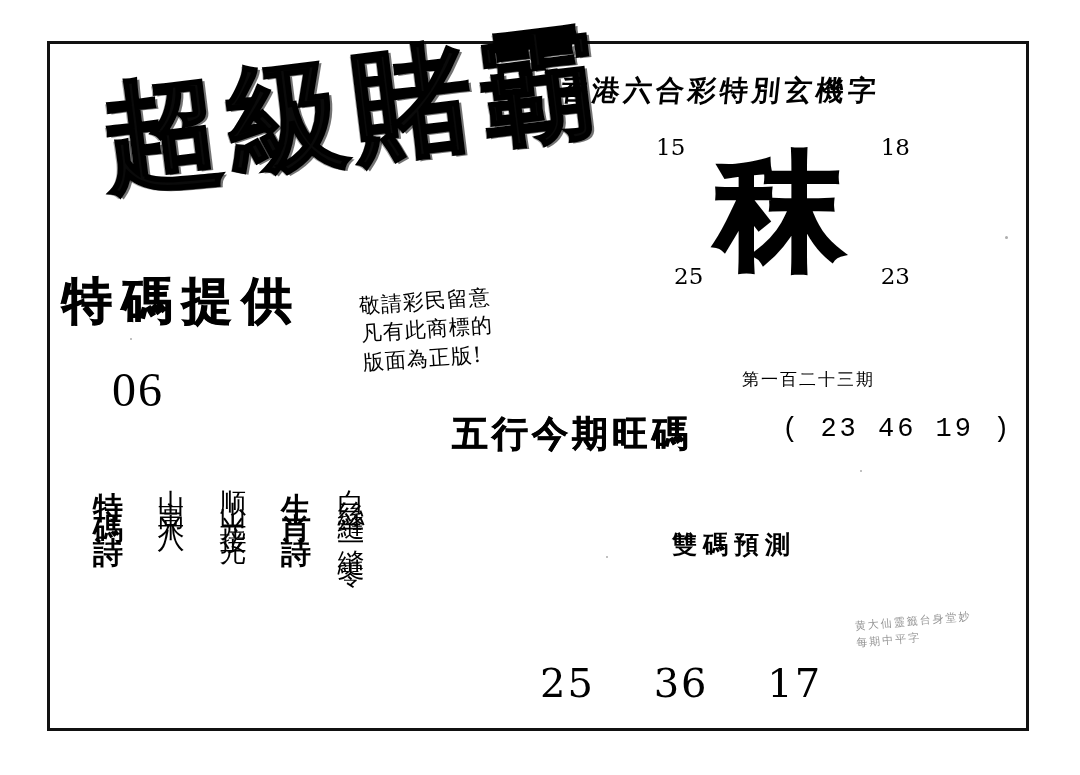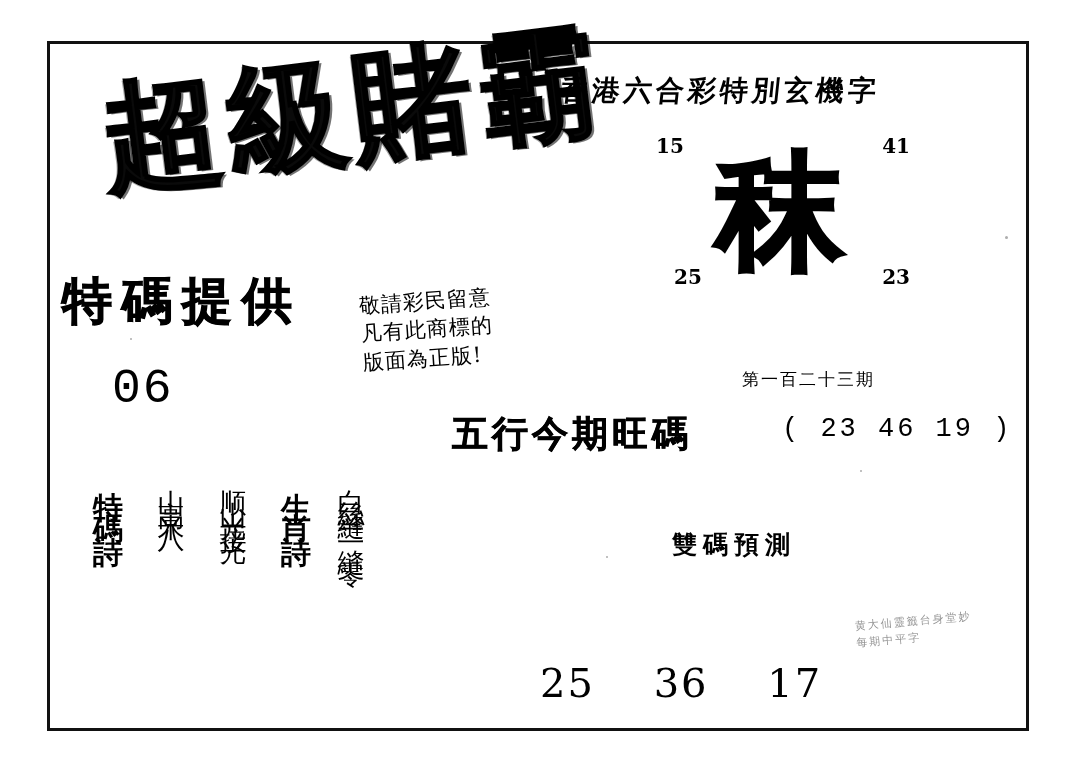--- a/index.html
+++ b/index.html
@@ -64,21 +64,21 @@
     font-size: 50px;
     letter-spacing: 10px;
     white-space: nowrap;
     -webkit-text-stroke: 1px #000;
   }
 
   .lucky-number {
     position: absolute;
     left: 112px;
     top: 362px;
-    font-family: Liberation Mono, monospace;
+    font-family: Liberation Serif, serif;
     font-size: 48px;
     letter-spacing: 2px;
   }
 
   
   .header-right {
     position: absolute;
     left: 560px;
     top: 72px;
     font-family: "DejaVu Serif", serif;
@@ -104,22 +104,21 @@
     transform: translate(-50%, -50%);
     font-family: "DejaVu Serif", serif;
     font-weight: bold;
     font-size: 128px;
     line-height: 1;
     -webkit-text-stroke: 3px #000;
   }
   .corner-num {
     position: absolute;
     font-family: "DejaVu Serif", serif;
-    font-size: 20px;
-    font-weight: bold;
+    font-size: 23px;
   }
   .corner-tl { left: 16px;  top: 6px; }
   .corner-tr { right: 10px; top: 6px; }
   .corner-bl { left: 34px;  bottom: 4px; }
   .corner-br { right: 10px; bottom: 4px; }
 
   .issue-label {
     position: absolute;
     left: 742px;
     top: 336px;
@@ -257,21 +256,21 @@
   <div class="brush-title">超級賭霸</div>
 
   <div class="subtitle-brush">特碼提供</div>
 
   <div class="lucky-number">06</div>
 
   <div class="header-right">香港六合彩特別玄機字</div>
 
   <div class="glyph-box">
     <div class="corner-num corner-tl">15</div>
-    <div class="corner-num corner-tr">41</div>
+    <div class="corner-num corner-tr">18</div>
     <div class="glyph-main">秣</div>
     <div class="corner-num corner-bl">25</div>
     <div class="corner-num corner-br">23</div>
   </div>
 
   <div class="issue-label">第一百二十三期</div>
 
   <div class="notice">
     <div>敬請彩民留意</div>
     <div>凡有此商標的</div>

